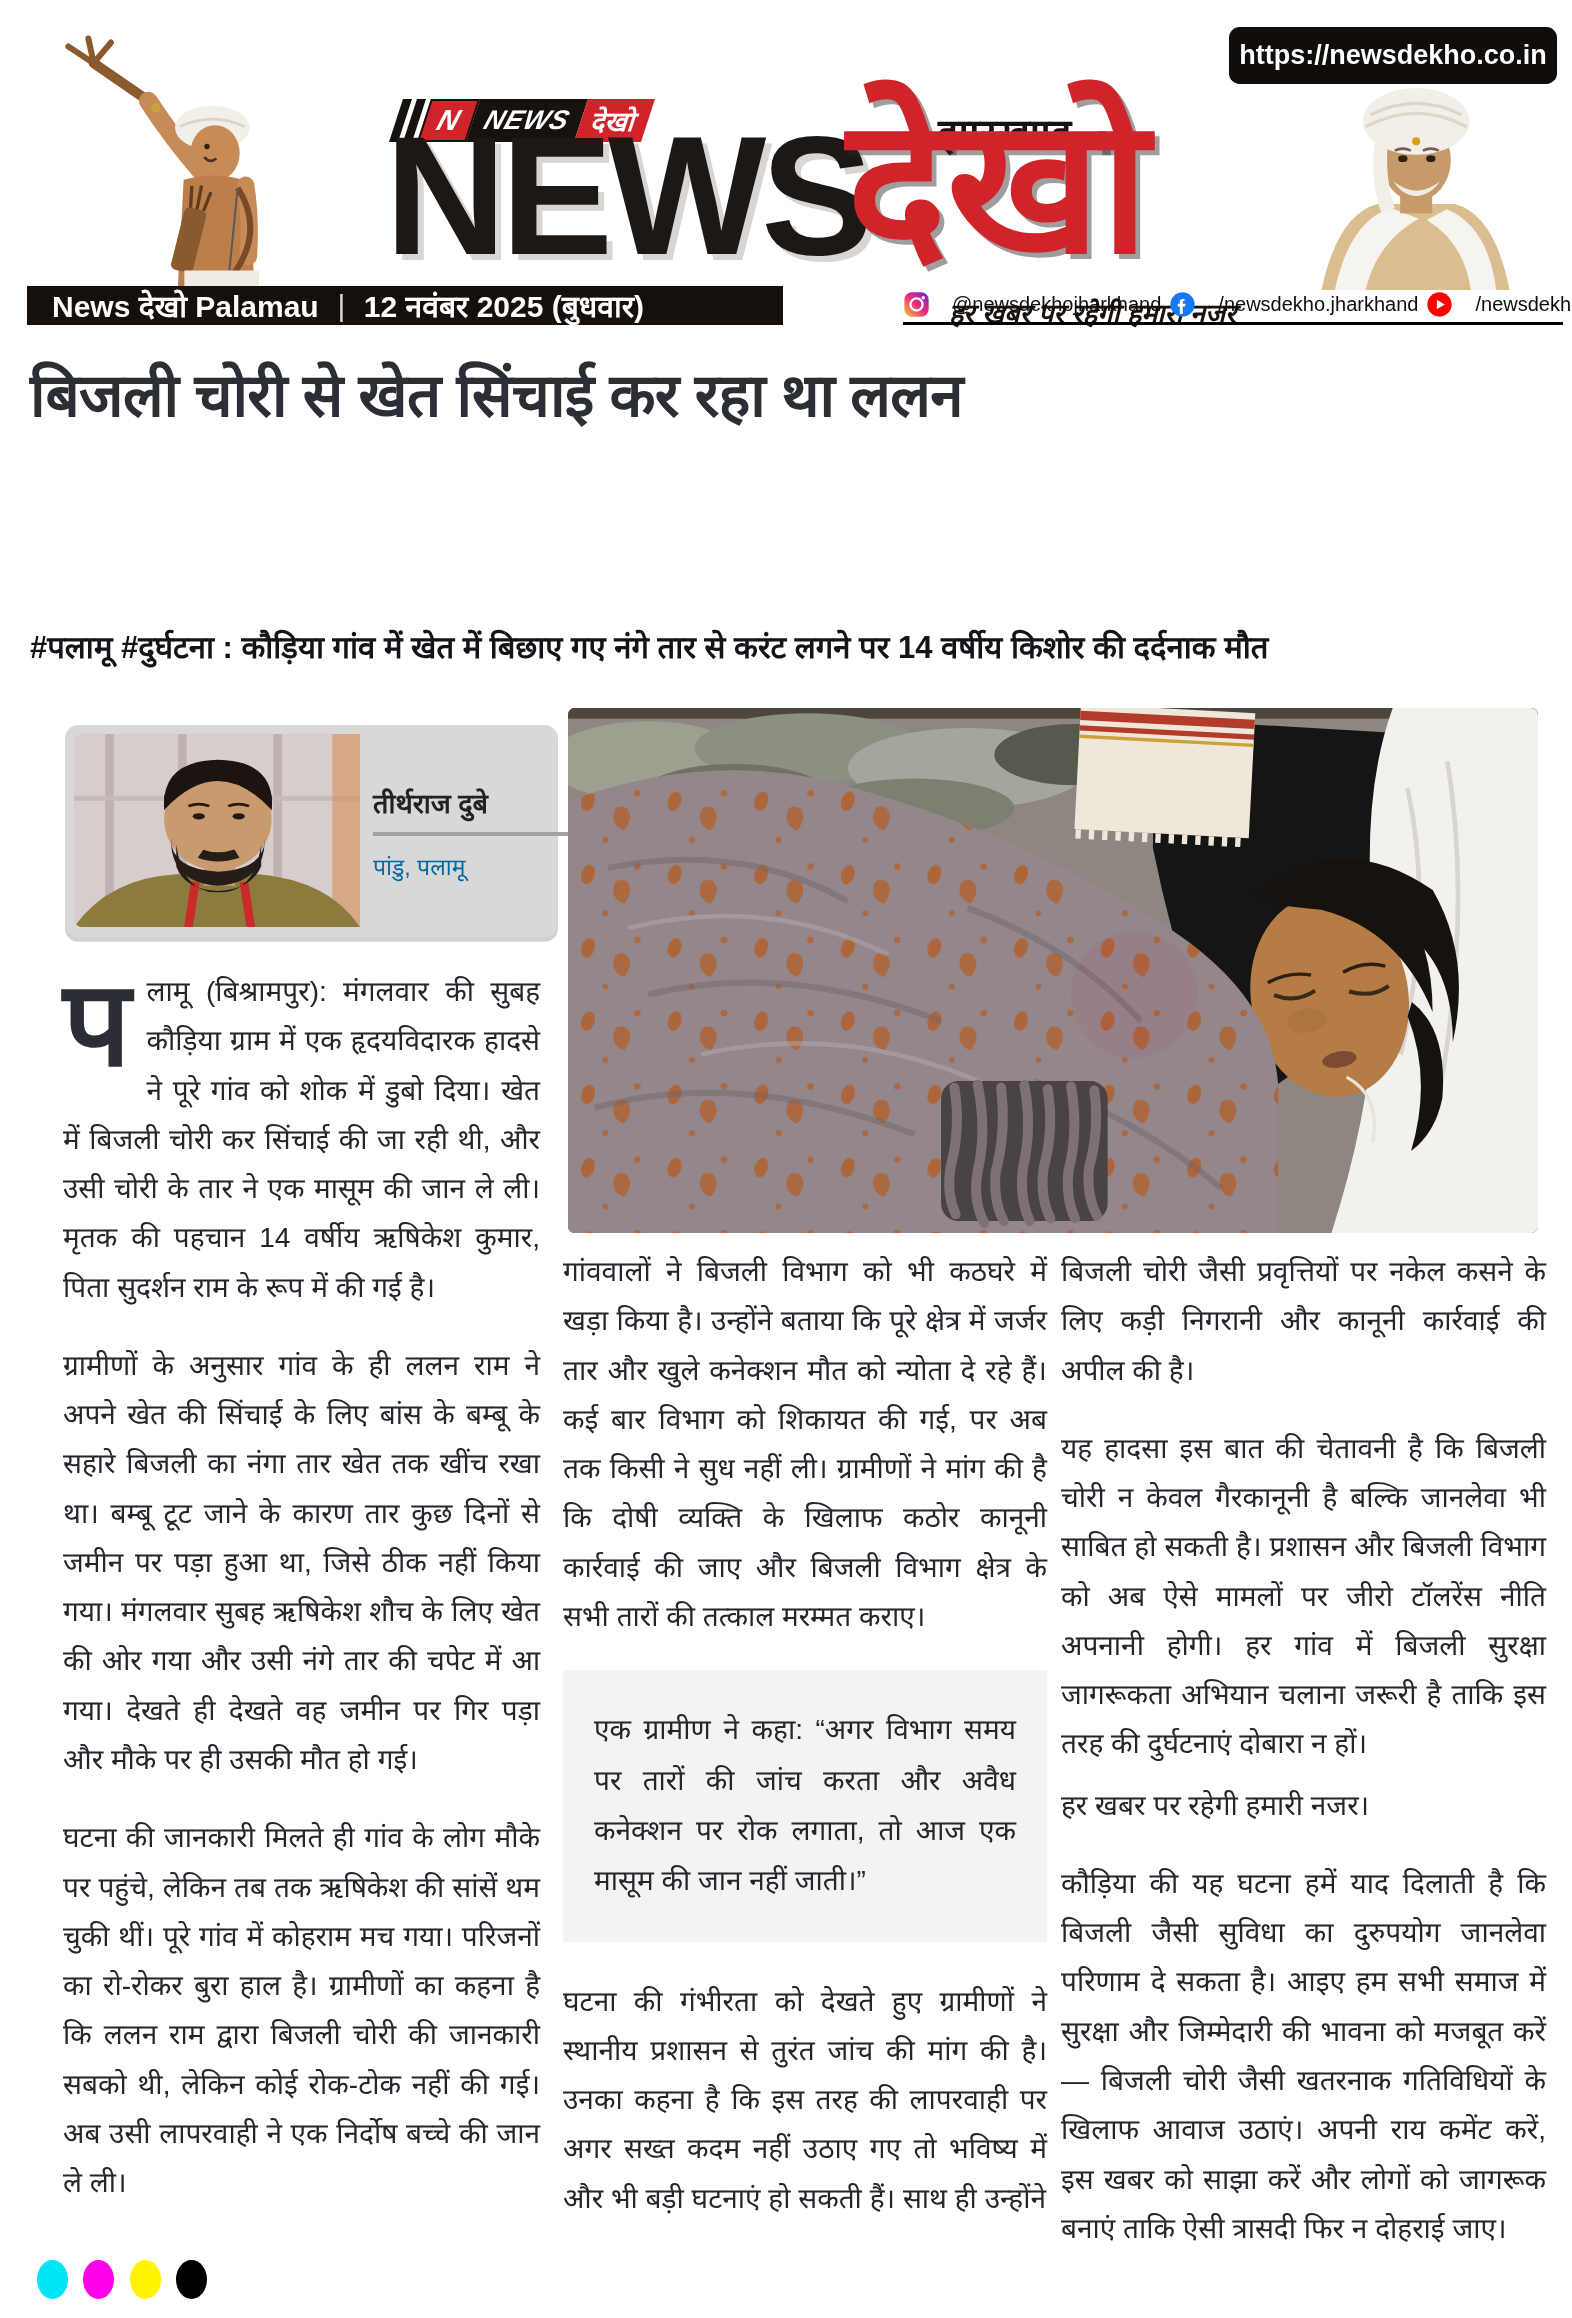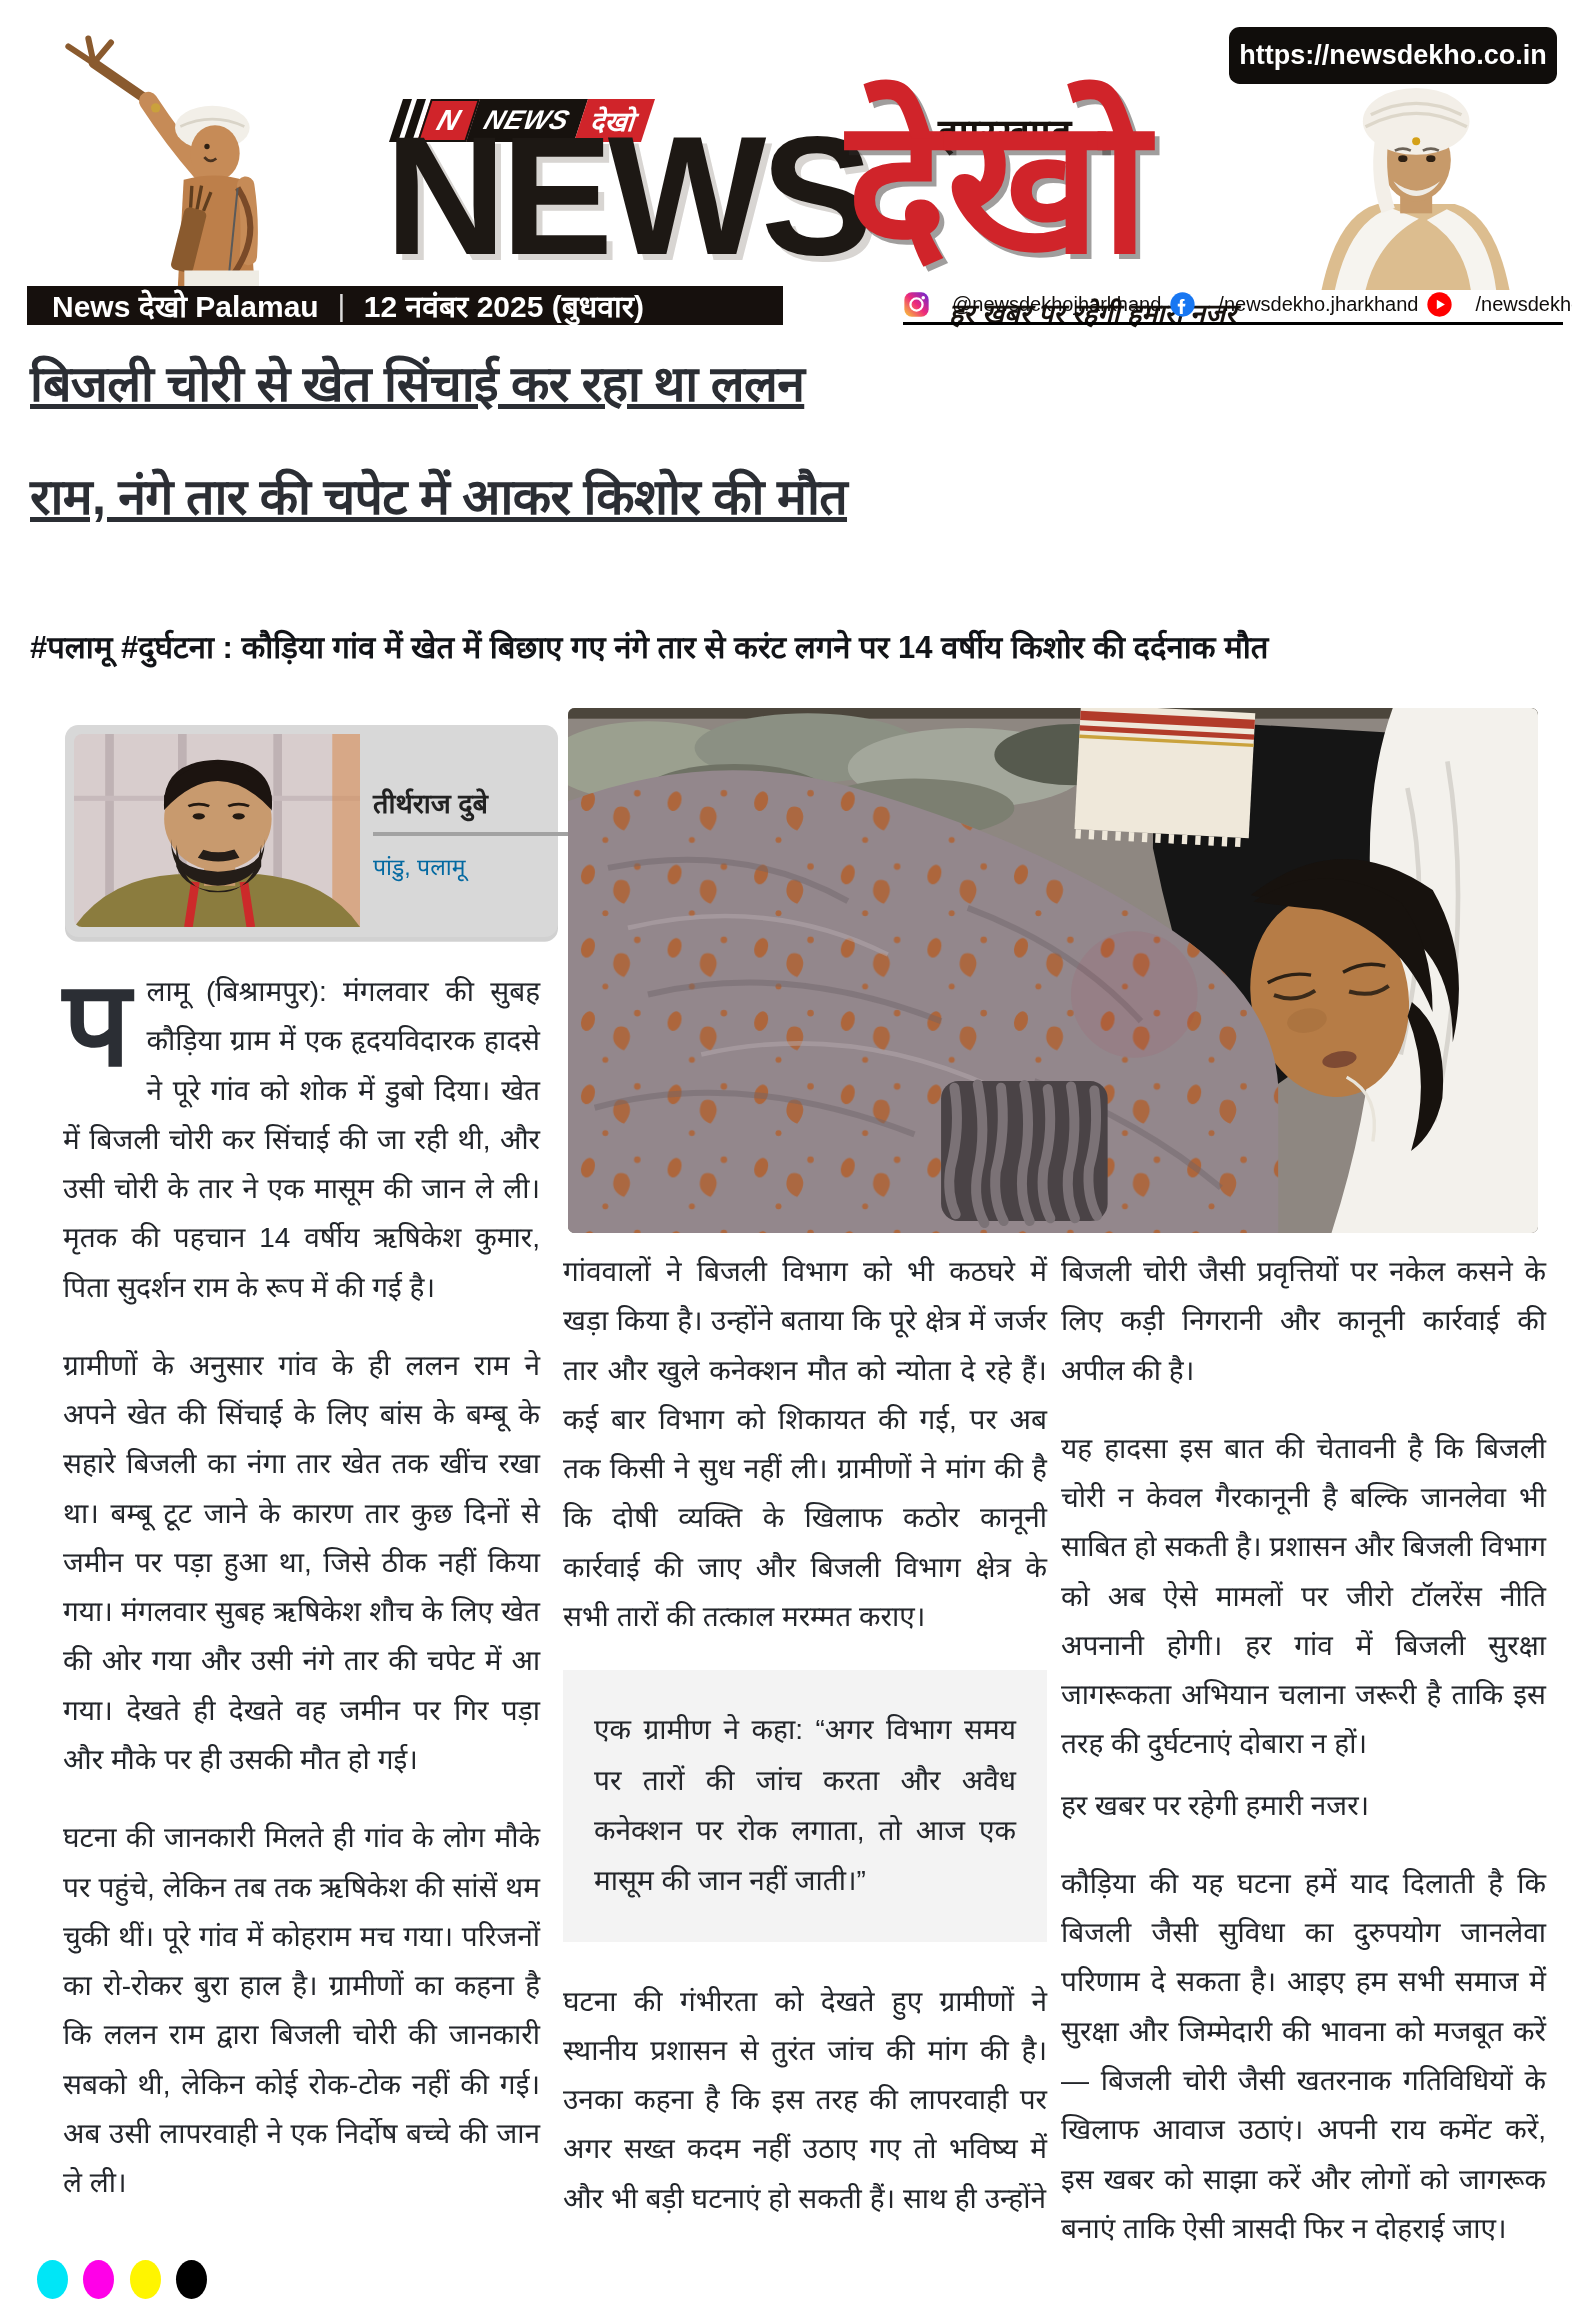--- a/index.html
+++ b/index.html
@@ -26,22 +26,22 @@
   
   .date-bar{position:absolute;left:27px;top:286px;width:756px;height:39px;background:#16100d;
             display:flex;align-items:center;gap:18.7px;padding-left:25px;box-sizing:border-box;
             color:#fff;font-size:30px;font-weight:bold;}
   .date-sep{font-weight:normal;opacity:.85;}
   .social-row{position:absolute;left:903px;top:286px;width:660px;height:39px;border-bottom:3.3px solid #000;
               display:flex;align-items:center;gap:8px;box-sizing:border-box;}
   .social-item{display:flex;align-items:center;gap:22px;font-size:20px;font-weight:normal;color:#100d0b;}
   .sicon{width:27px;height:27px;flex:0 0 auto;}
   
-  .headline{position:absolute;left:30px;top:328px;width:1519px;font-size:50px;font-weight:900;
-            line-height:2.26;color:#2b2e34;letter-spacing:-0.7px;text-decoration:underline;}
+  .headline{position:absolute;left:30px;top:328px;width:1519px;font-size:60px;font-weight:900;
+            line-height:2.26;color:#2b2e34;letter-spacing:-0.7px;}
   .subheadline{position:absolute;left:30px;top:625px;width:1522px;font-size:31px;font-weight:800;color:#121418;}
   
   .author-card{position:absolute;left:65px;top:725px;width:473px;height:212px;background:#d8d8d8;
                border-radius:13.3px;box-shadow:0 4.7px 0 rgba(0,0,0,.18);padding-left:20px;}
   .author-photo{position:absolute;left:9.3px;top:9.3px;width:286px;height:193px;border-radius:8px 0 0 8px;overflow:hidden;}
   .author-name{position:absolute;left:308px;top:59px;font-size:27px;font-weight:bold;color:#222;}
   .author-divider{position:absolute;left:308px;top:107px;width:200px;height:4px;background:#a2a2a2;}
   .author-loc{position:absolute;left:308px;top:125px;font-size:23px;color:#0369a1;}
   
   .main-photo{position:absolute;left:568px;top:708px;width:970px;height:525px;border-radius:6.7px;overflow:hidden;
@@ -154,21 +154,20 @@
         <circle cx="20" cy="20" r="18" fill="#ff0000"></circle>
         <path d="M16 13 L28 20 L16 27 Z" fill="#fff"></path>
       </svg>
       <span>/newsdekho.jharkhand</span>
     </span>
 
   </div>
 
   <div class="headline">
     <div>बिजली चोरी से खेत सिंचाई कर रहा था ललन</div>
-    <div>राम, नंगे तार की चपेट में आकर किशोर की मौत</div>
   </div>
 
   <div class="subheadline">#पलामू #दुर्घटना : कौड़िया गांव में खेत में बिछाए गए नंगे तार से करंट लगने पर 14 वर्षीय किशोर की दर्दनाक मौत</div>
 
   <div class="author-card">
     <div class="author-photo">
       <svg viewBox="0 0 330 300" width="286" height="193" preserveAspectRatio="none">
         <rect width="330" height="300" fill="#d8cdcd"></rect>
         <rect x="36" y="0" width="10" height="300" fill="#bfb2b4"></rect>
         <rect x="120" y="0" width="10" height="300" fill="#bfb2b4"></rect>

